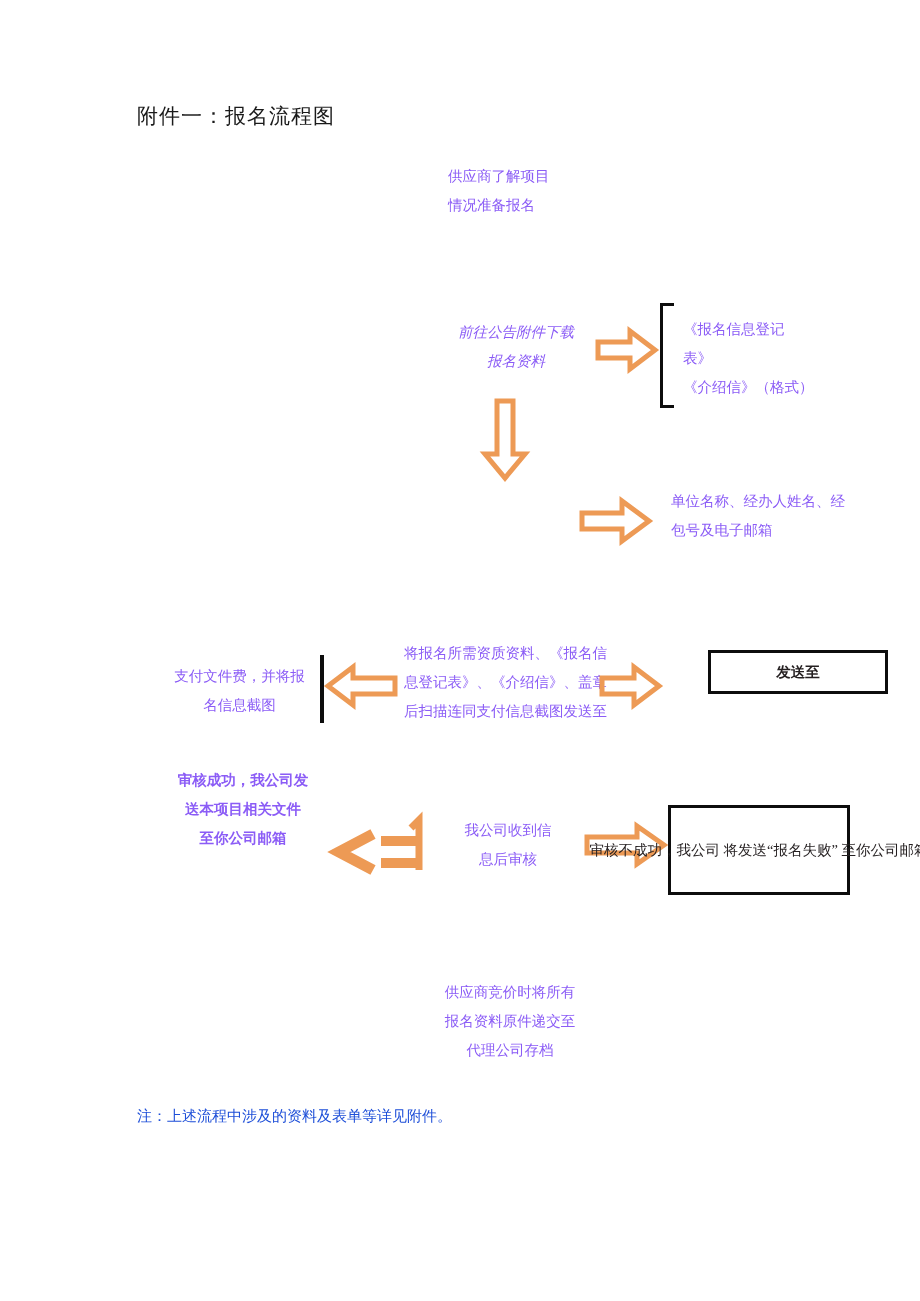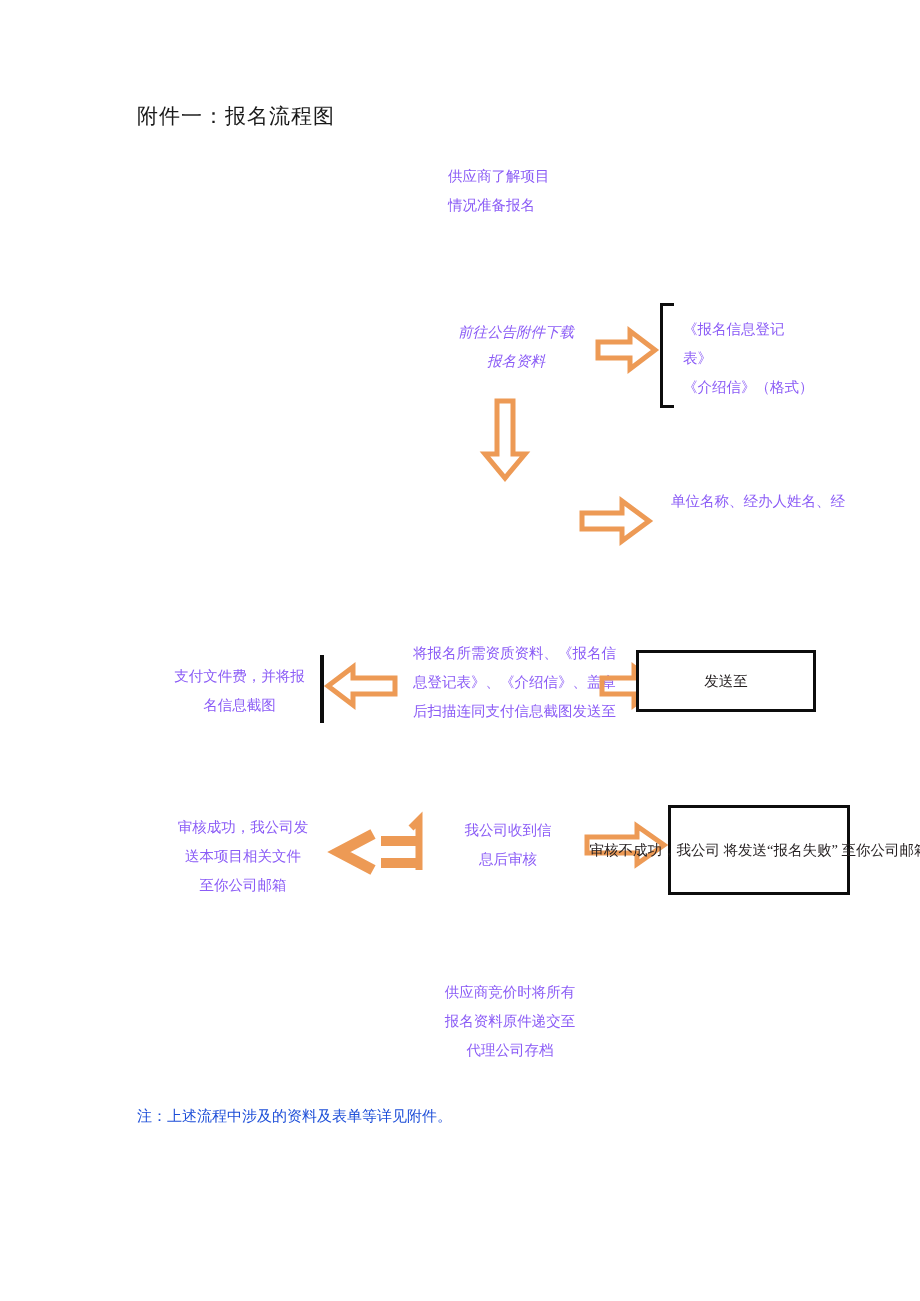--- a/index.html
+++ b/index.html
@@ -133,52 +133,53 @@
 
 
   <div class="arrow" style="left:580px; top:497px;">
     <svg width="72" height="48" viewBox="0 0 72 48">
       <path d="M2 16 L42 16 L42 4 L69 24 L42 44 L42 32 L2 32 Z" fill="none" stroke="#ED9A55" stroke-width="5" stroke-linejoin="miter"></path>
     </svg>
   </div>
 
   <div class="tblock left" style="left:671px; top:487px;">
     <span class="ln">单位名称、经办人姓名、经</span>
+    <span class="ln">包号及电子邮箱</span>
   </div>
 
   <div class="tblock center" style="left:168px; top:662px; width:143px;">
     <span class="ln">支付文件费，并将报</span>
     <span class="ln">名信息截图</span>
   </div>
 
   <div class="vrule" style="left:320px; top:655px; width:4px; height:68px;"></div>
 
   <div class="arrow" style="left:325px; top:663px;">
     <svg width="72" height="46" viewBox="0 0 72 46">
       <path d="M70 15 L28 15 L28 4 L3 23 L28 42 L28 31 L70 31 Z" fill="none" stroke="#ED9A55" stroke-width="5" stroke-linejoin="miter"></path>
     </svg>
   </div>
 
-  <div class="tblock left" style="left:404px; top:639px;margin-left:9px;">
+  <div class="tblock left" style="left:404px; top:639px;">
     <span class="ln">将报名所需资质资料、《报名信</span>
     <span class="ln">息登记表》、《介绍信》、盖章</span>
     <span class="ln">后扫描连同支付信息截图发送至</span>
   </div>
 
   <div class="arrow" style="left:600px; top:663px;">
     <svg width="62" height="46" viewBox="0 0 62 46">
       <path d="M2 15 L34 15 L34 4 L59 23 L34 42 L34 31 L2 31 Z" fill="none" stroke="#ED9A55" stroke-width="5" stroke-linejoin="miter"></path>
     </svg>
   </div>
 
-  <div class="obox" style="left:636px; top:650px; width:180px; height:62px;">
+  <div class="obox" style="left:708px; top:650px; width:180px; height:44px;font-weight:bold;">
     <div class="btext">发送至</div>
   </div>
 
-  <div class="tblock center" style="left:168px; top:813px; width:150px;">
+  <div class="tblock center" style="left:168px; top:766px; width:150px;font-weight:bold;">
     <span class="ln">审核成功，我公司发</span>
     <span class="ln">送本项目相关文件</span>
     <span class="ln">至你公司邮箱</span>
   </div>
 
   <div class="arrow" style="left:333px; top:812px;">
     <svg width="104" height="78" viewBox="0 0 104 78">
       <path d="M40 22 L6 40 L40 58" fill="none" stroke="#ED9A55" stroke-width="11" stroke-linejoin="miter" stroke-linecap="butt"></path>
       <rect x="48" y="24" width="36" height="10" fill="#ED9A55"></rect>
       <rect x="48" y="46" width="36" height="10" fill="#ED9A55"></rect>

